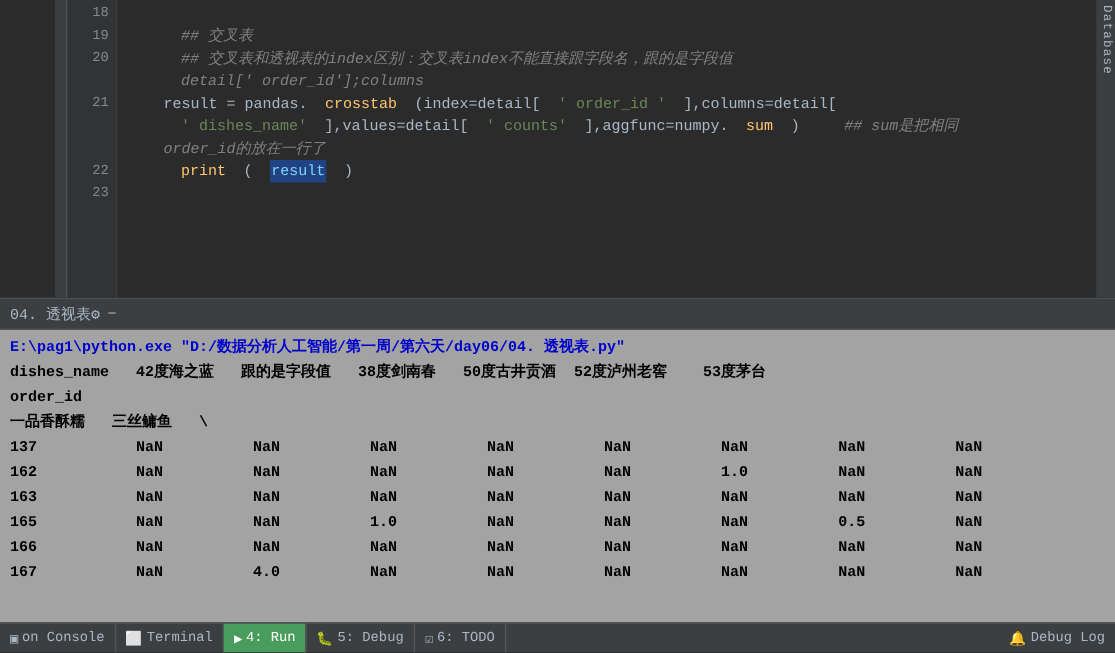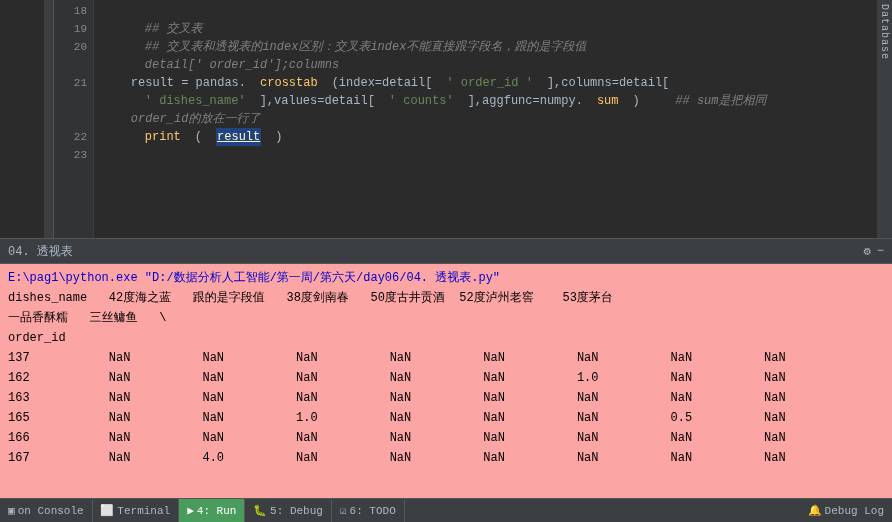--- a/index.html
+++ b/index.html
@@ -84,21 +84,21 @@
       margin-top: 4px;
       letter-spacing: 1px;
     }
 
     
     .console-toolbar {
       height: 26px;
       background: #3c3f41;
       display: flex;
       align-items: center;
-      justify-content: space-between;
+      justify-content: flex-start;
       padding: 0 8px;
       border-top: 1px solid #555;
       border-bottom: 1px solid #555;
     }
 
     .console-title {
       color: #a9b7c6;
       font-size: 12px;
     }
 
@@ -110,26 +110,27 @@
 
     .toolbar-icon {
       color: #a9b7c6;
       font-size: 12px;
       cursor: pointer;
     }
 
     
     .console-section {
       flex: 1;
-      background: #fca5a5;
+      background: #a3a3a3;
       color: #000;
       font-size: 12px;
       line-height: 20px;
       padding: 4px 8px;
       overflow: hidden;
+      font-weight: bold;
     }
 
     .console-line {
       white-space: pre;
       height: 20px;
       display: flex;
       align-items: center;
     }
 
     .console-path {
@@ -229,21 +230,21 @@
 
       <div class="code-line">
         <span class="var">    </span><span class="str">' dishes_name'</span><span class="var">],values=detail[</span><span class="str">' counts'</span><span class="var">],aggfunc=numpy.</span><span class="fn">sum</span><span class="var">)   </span><span class="comment">## sum是把相同</span>
       </div>
 
       <div class="code-line">
         <span class="comment">    order_id的放在一行了</span>
       </div>
 
       <div class="code-line">
-        <span class="var">    </span><span class="fn">print</span><span class="var">(</span><span style="background:#214283;color:#fef9c3;padding:0 1px;text-decoration:underline;">result</span><span class="var">)</span>
+        <span class="var">    </span><span class="fn">print</span><span class="var">(</span><span style="background:#214283;color:#7dd3fc;padding:0 1px;">result</span><span class="var">)</span>
       </div>
 
       <div class="code-line"></div>
     </div>
 
     <div class="right-sidebar">
       <span class="db-label">Database</span>
     </div>
   </div>
 
@@ -256,24 +257,24 @@
   </div>
 
   <div class="console-section">
     <div class="console-line">
       <span class="console-path">E:\pag1\python.exe "D:/数据分析人工智能/第一周/第六天/day06/04. 透视表.py"</span>
     </div>
     <div class="console-line">
       <span>dishes_name   42度海之蓝   跟的是字段值   38度剑南春   50度古井贡酒  52度泸州老窖    53度茅台</span>
     </div>
     <div class="console-line">
+      <span>order_id</span>
+    </div>
+    <div class="console-line">
       <span>一品香酥糯   三丝鳙鱼   \</span>
-    </div>
-    <div class="console-line">
-      <span>order_id</span>
     </div>
 
     <div class="console-line">
       <span>137           NaN          NaN          NaN          NaN          NaN          NaN          NaN          NaN</span>
     </div>
     <div class="console-line">
       <span>162           NaN          NaN          NaN          NaN          NaN          1.0          NaN          NaN</span>
     </div>
     <div class="console-line">
       <span>163           NaN          NaN          NaN          NaN          NaN          NaN          NaN          NaN</span>

